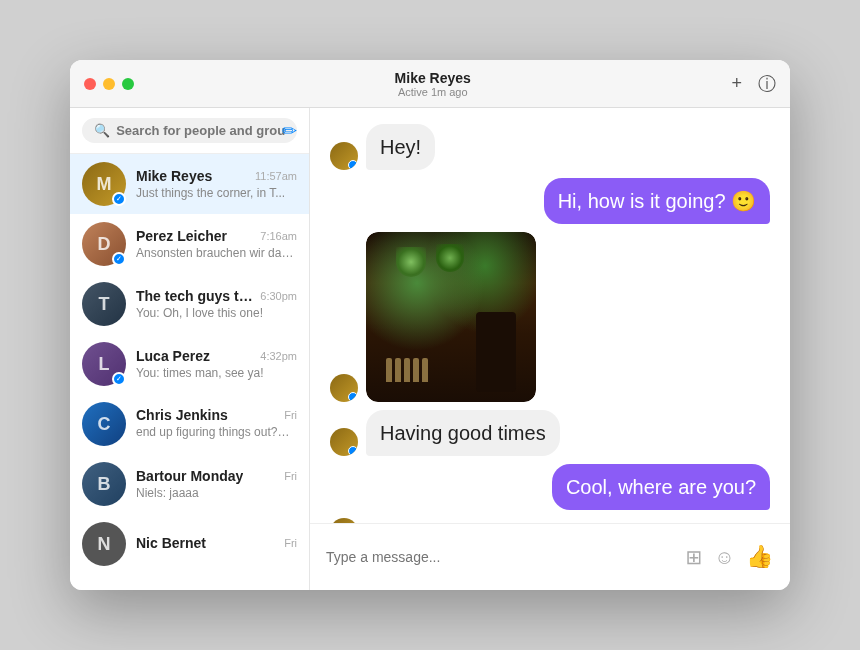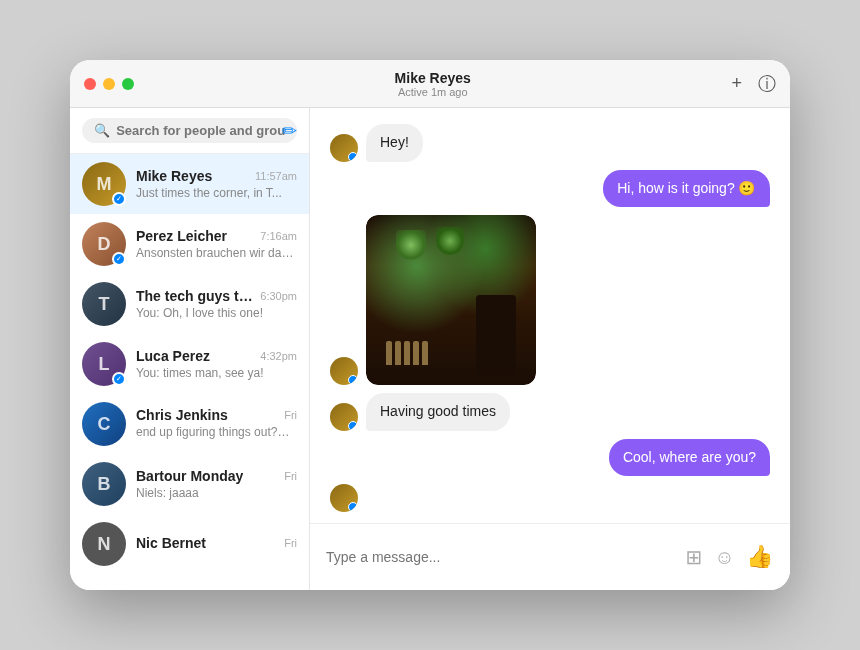--- a/index.html
+++ b/index.html
@@ -10,21 +10,21 @@
       justify-content: center;
       width: 860px;
       height: 650px;
       font-family: -apple-system, BlinkMacSystemFont, 'Helvetica Neue', Arial, sans-serif;
     }
 
     .window {
       width: 720px;
       height: 530px;
       background: #fff;
-      border-radius: 20px;
+      border-radius: 12px;
       box-shadow: 0 20px 60px rgba(0,0,0,0.3);
       display: flex;
       flex-direction: column;
       overflow: hidden;
     }
 
     
     .title-bar {
       display: flex;
       align-items: center;
@@ -253,21 +253,21 @@
       width: 10px;
       height: 10px;
       border-radius: 50%;
       background: #0084ff;
       border: 1.5px solid #fff;
     }
     .bubble {
       max-width: 280px;
       padding: 9px 14px;
       border-radius: 18px;
-      font-size: 14px;
+      font-size: 20px;
       line-height: 1.4;
     }
     .bubble.sent {
       background: #8b5cf6;
       color: #fff;
       border-bottom-right-radius: 4px;
     }
     .bubble.received {
       background: #f0f0f0;
       color: #222;
@@ -441,21 +441,21 @@
               </div>
               <div class="badge">
                 <span class="badge-checkmark">✓</span>
               </div>
             </div>
             <div class="conv-info">
               <div class="conv-name-row">
                 <span class="conv-name">Mike Reyes</span>
                 <span class="conv-time">11:57am</span>
               </div>
-              <div class="conv-preview">Just times the corner, in T...</div>
+              <div class="conv-preview">Just things the corner, in T...</div>
             </div>
           </div>
           <div class="conv-item">
             <div class="avatar-wrap">
               <div class="avatar av-daniel">
                 <div class="avatar-face">D</div>
               </div>
               <div class="badge">
                 <span class="badge-checkmark">✓</span>
               </div>

